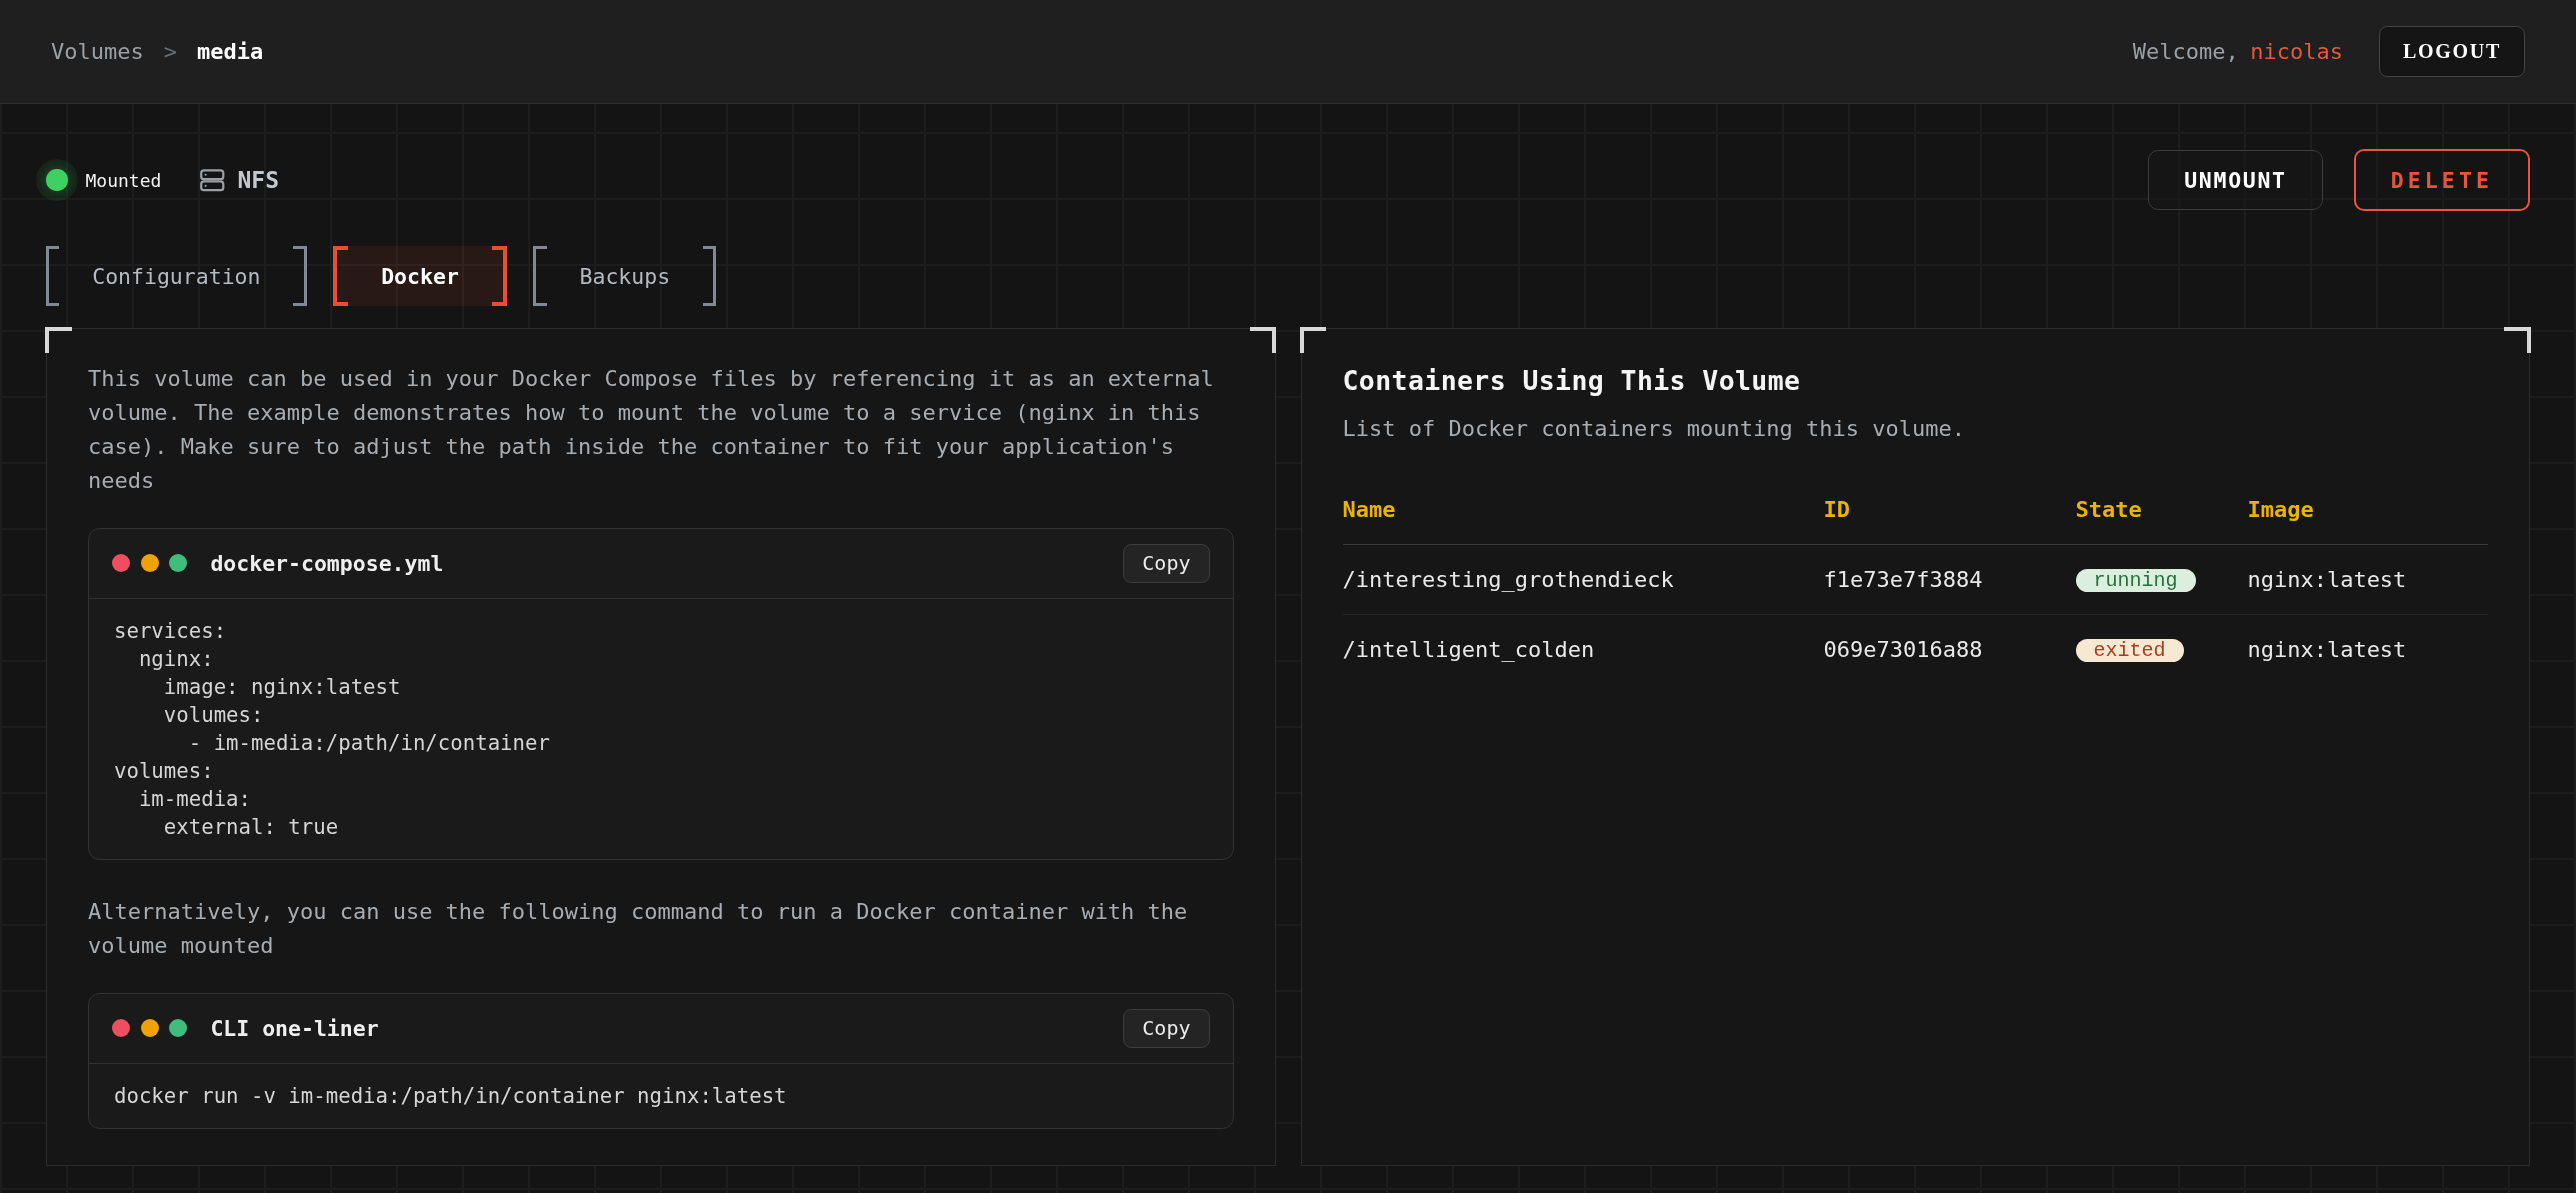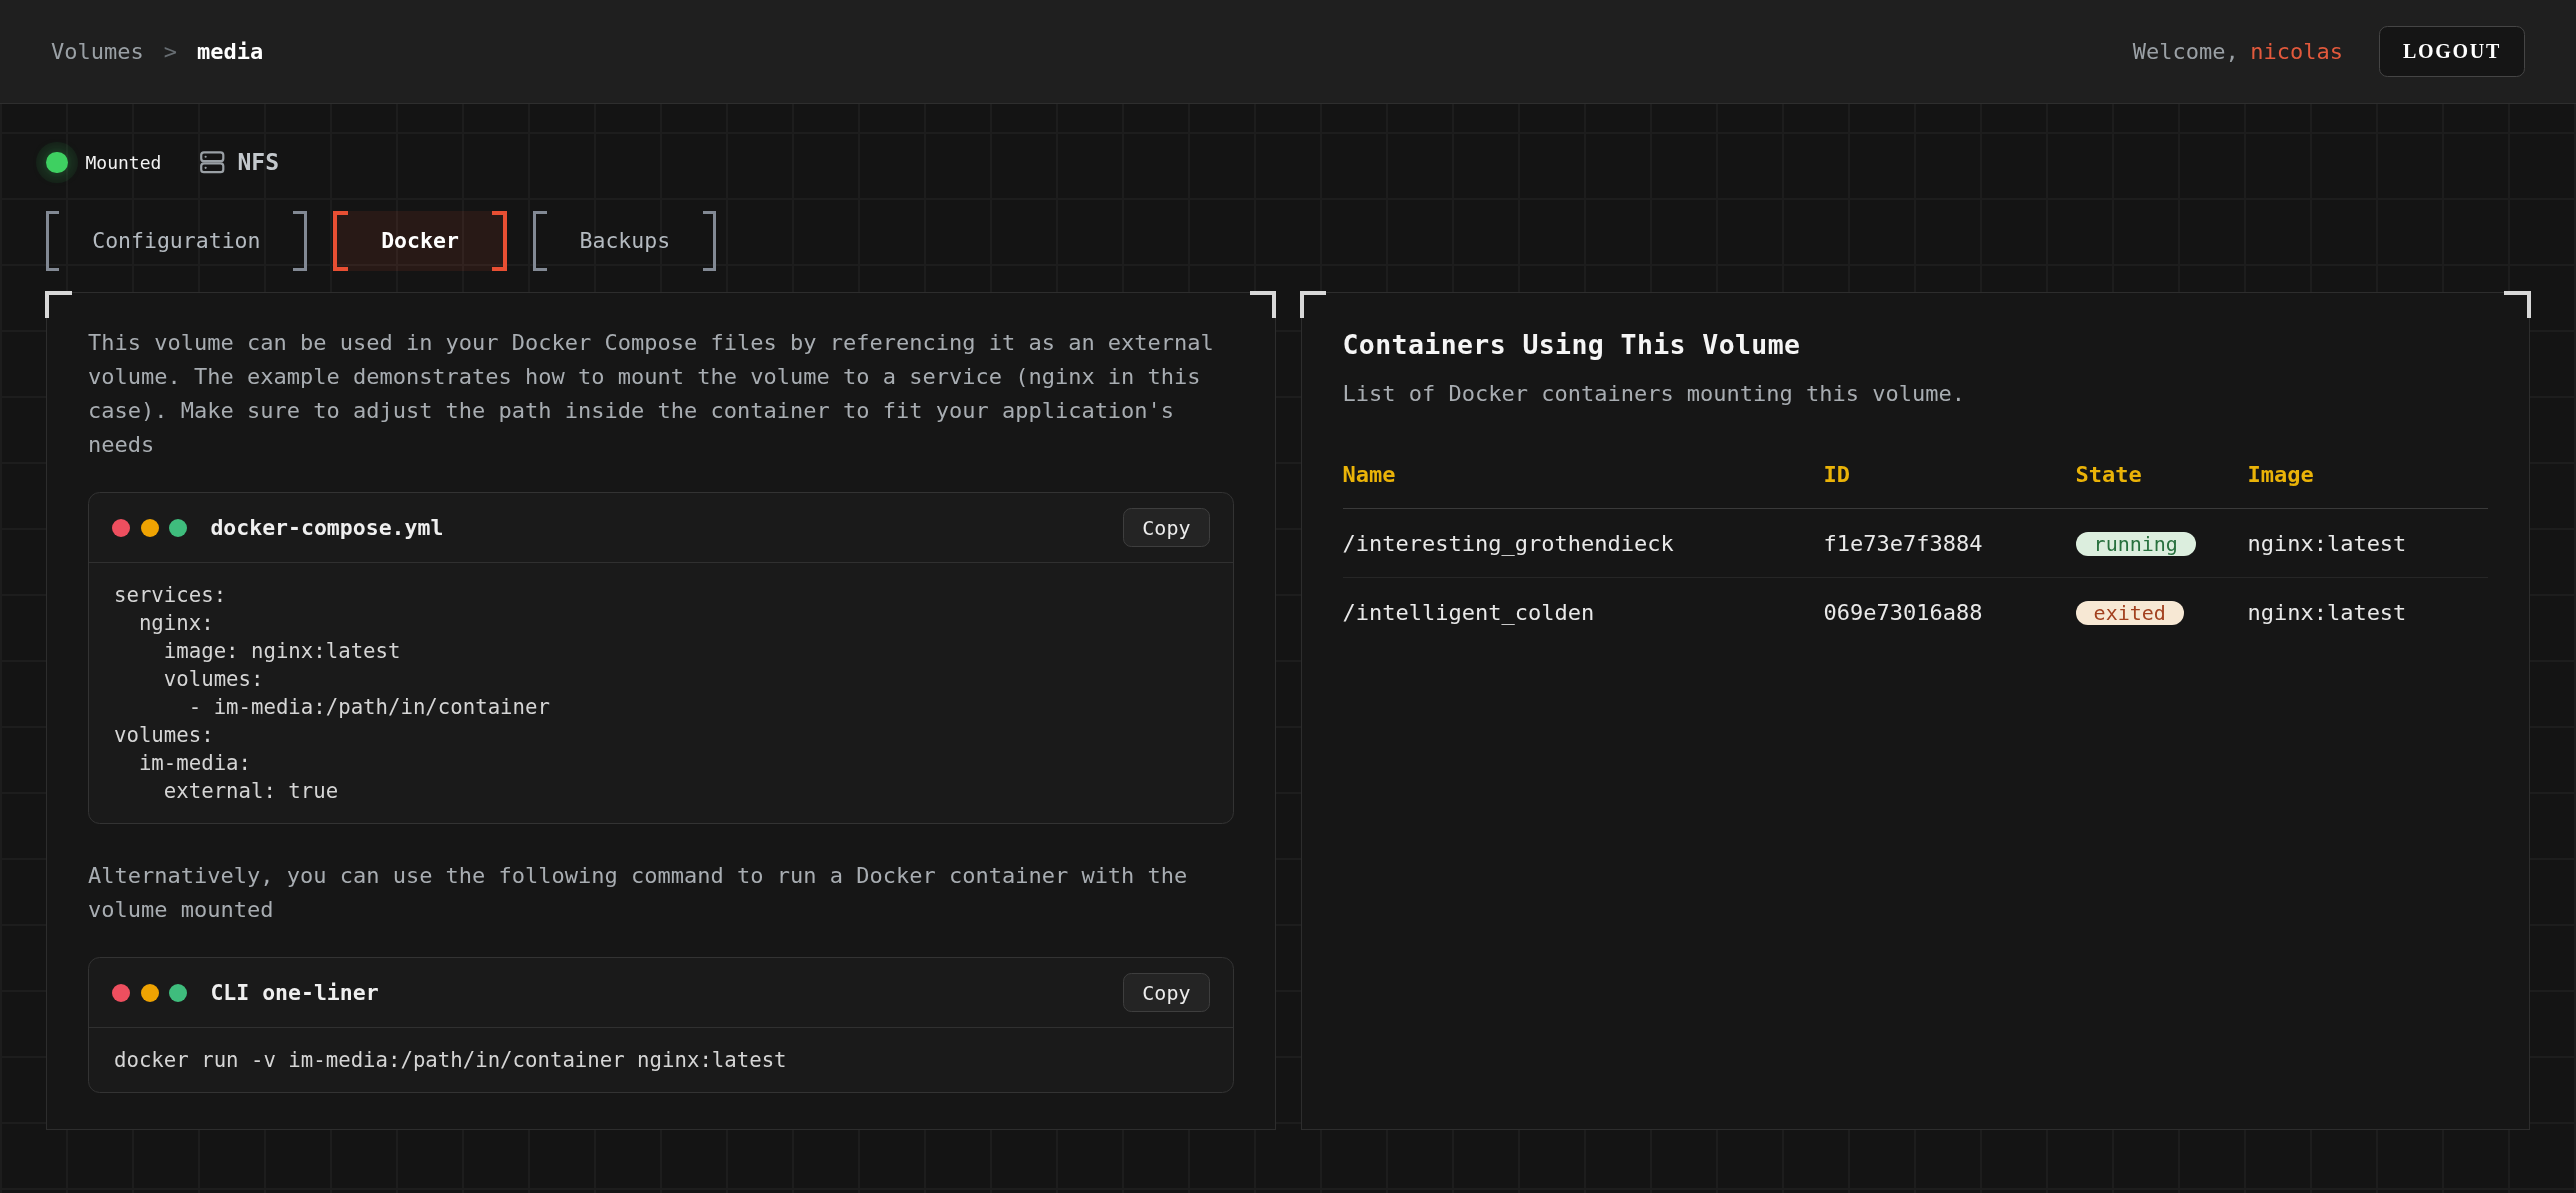--- a/index.html
+++ b/index.html
@@ -117,21 +117,21 @@
   table.containers th {
     text-align:left; font-size:22px; font-weight:700; color:#eab308;
     padding:0 0 21.5px 0; border-bottom:1.7px solid #3a3a3a;
   }
   table.containers td {
     font-size:22px; color:#e9e9e9; padding:21.5px 0; border-bottom:1.7px solid #262626;
   }
   table.containers tr:last-child td { border-bottom:none; }
   .badge {
     display:inline-block; padding:0 18px; border-radius:826px;
-    font-size:20px; font-weight:500;
+    font-size:20px; font-weight:500;font-family:Liberation Mono, monospace;
   }
   .state-running { background:#dceede; color:#27703d; }
   .state-exited  { background:#f7e8d4; color:#a2401f; }
 </style>
 </head>
 <body>
 
 <div class="screen">
 
   <header class="topbar">
@@ -156,20 +156,24 @@
         <span class="mounted-label">Mounted</span>
         <span class="nfs-wrap">
           <svg class="nfs-icon" width="26.5" height="26.5" viewBox="0 0 24 24" fill="none" stroke="#9aa0a5" stroke-width="2" stroke-linecap="round" stroke-linejoin="round">
             <rect x="2" y="3" width="20" height="8" rx="2.5"></rect>
             <rect x="2" y="13" width="20" height="8" rx="2.5"></rect>
             <line x1="6" y1="7" x2="6.01" y2="7"></line>
             <line x1="6" y1="17" x2="6.01" y2="17"></line>
           </svg>
           <span class="nfs-label">NFS</span>
         </span>
+      </div>
+      <div class="status-actions">
+        <button class="btn-unmount">UNMOUNT</button>
+        <button class="btn-delete">DELETE</button>
       </div>
     </div>
 
     <div class="tabs">
       <div class="tab">
         <span class="br br-l"></span>
         <span class="lbl">Configuration</span>
         <span class="br br-r"></span>
       </div>
       <div class="tab active">

